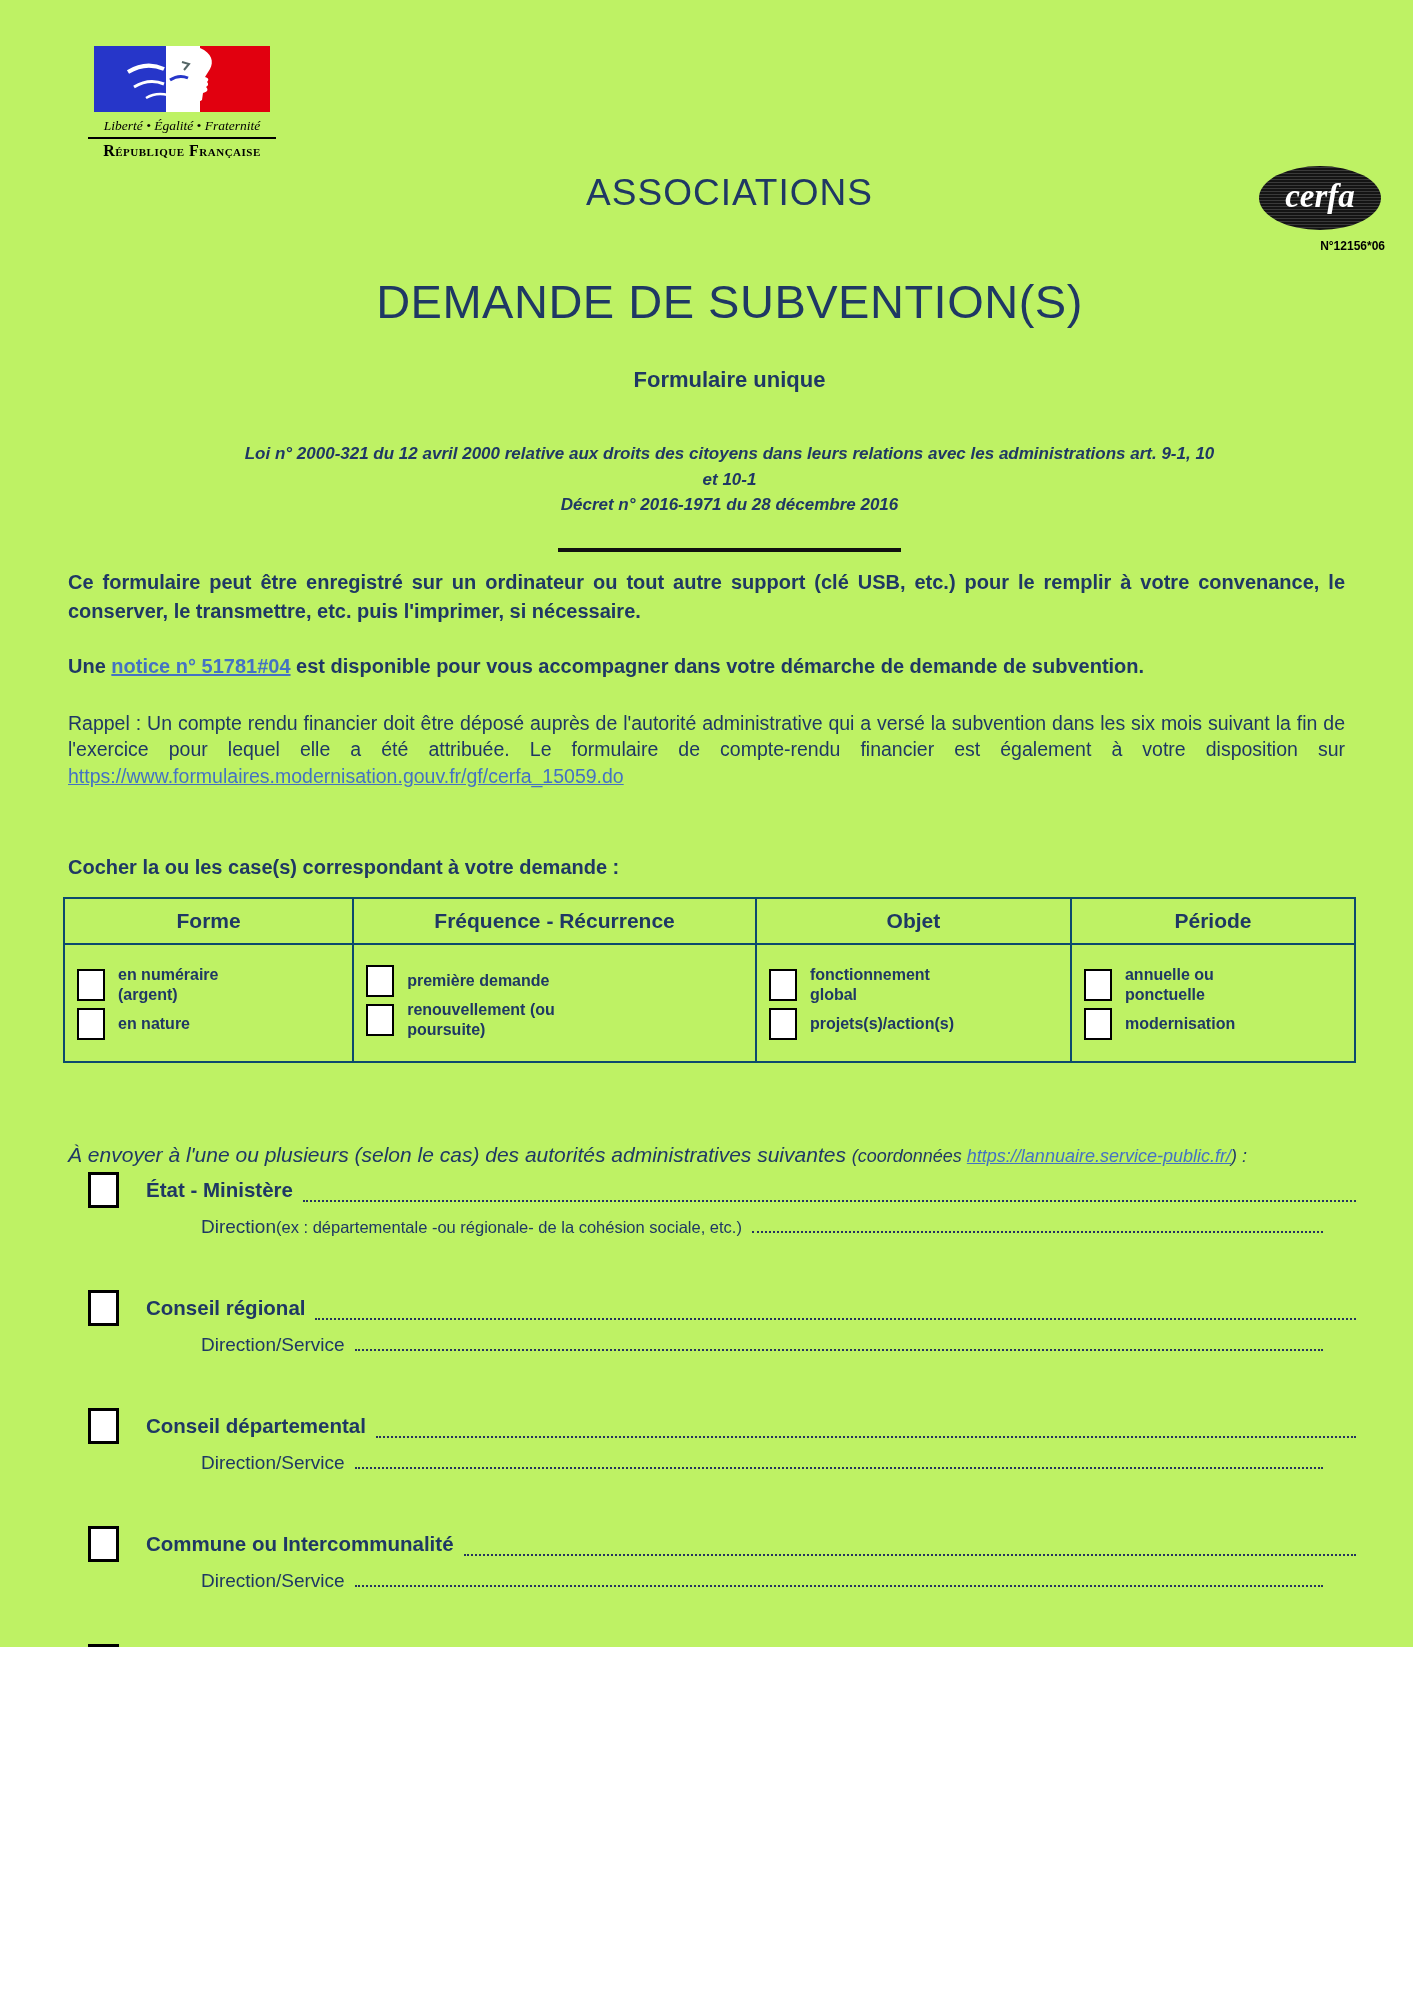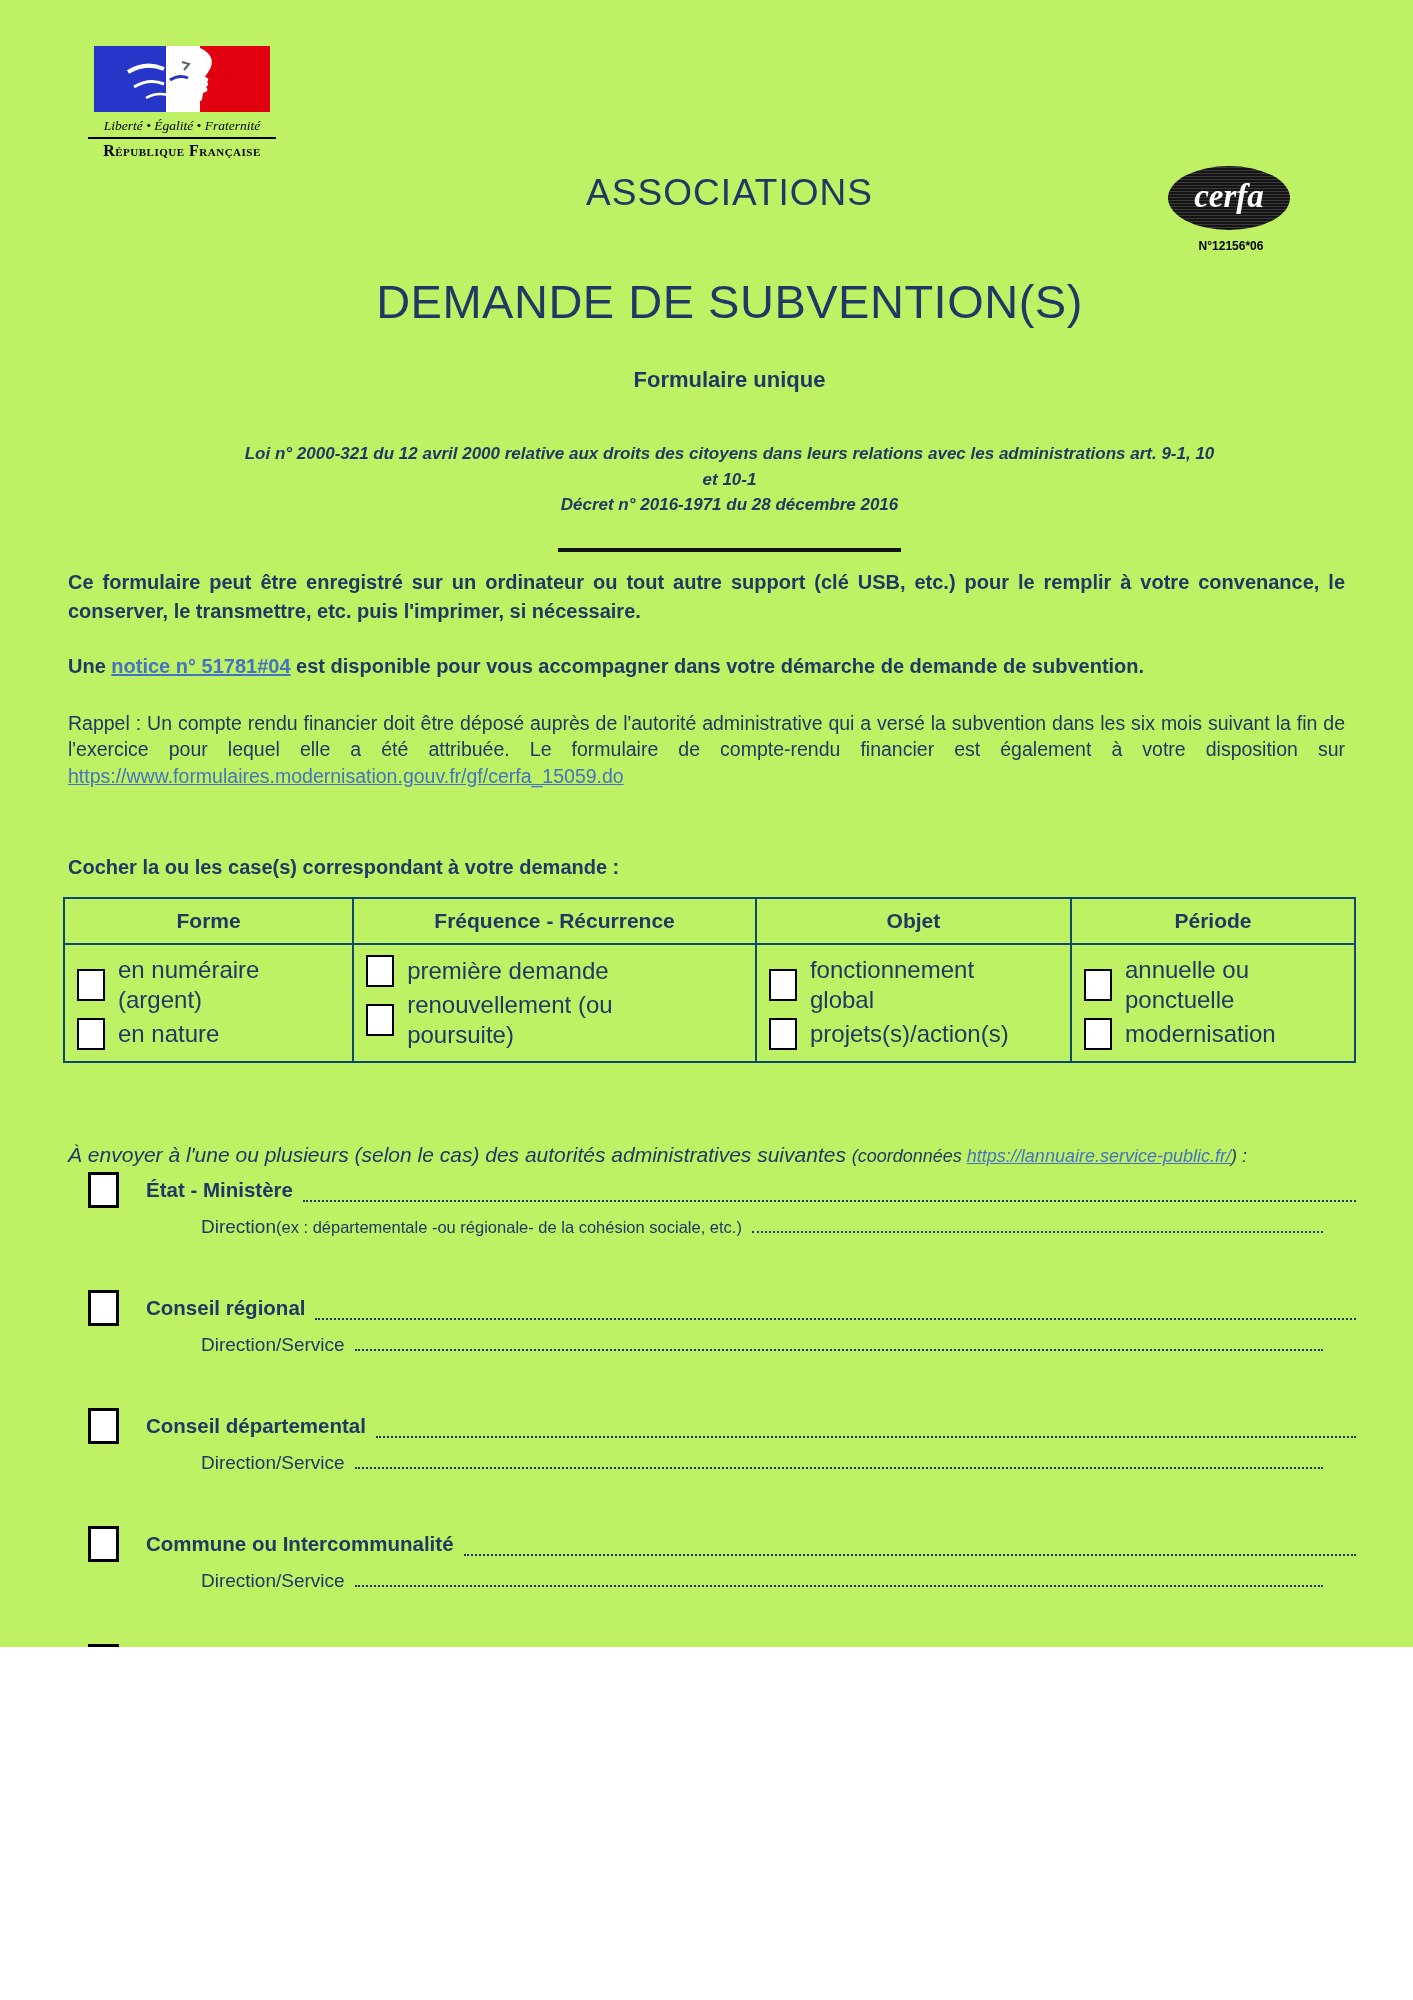--- a/index.html
+++ b/index.html
@@ -11,21 +11,21 @@
     color:#1f3864;
     overflow:hidden;
   }
   
   .marianne{position:absolute;left:86px;top:46px;width:192px;text-align:center;color:#000;}
   .marianne svg{display:block;margin:0 auto;}
   .motto{font-family:"Liberation Serif", serif;font-style:italic;font-size:13.5px;margin-top:6px;white-space:nowrap;}
   .marianne .rule{border:0;border-top:2px solid #000;margin:3px 2px 3px 2px;}
   .republique{font-family:"Liberation Serif", serif;font-variant:small-caps;font-weight:700;font-size:16px;letter-spacing:.5px;white-space:nowrap;}
   
-  .cerfa{position:absolute;left:1168px;top:166px;width:126px;text-align:center;}
+  .cerfa{position:absolute;left:1259px;top:166px;width:126px;text-align:right;}
   .cerfa-oval{
     width:122px;height:64px;border-radius:50%;
     background:repeating-linear-gradient(0deg,#141414 0 2px,#3a3a3a 2px 3px);
     display:flex;align-items:center;justify-content:center;
   }
   .cerfa-oval span{
     font-family:"Liberation Serif", serif;font-style:italic;font-weight:700;
     color:#fff;font-size:33px;line-height:1;transform:translateY(-2px);
   }
   .cerfa-number{margin-top:9px;font-size:12px;font-weight:700;color:#000;white-space:nowrap;}
@@ -45,21 +45,21 @@
   .cocher{margin:66px 68px 0 68px;font-size:20px;font-weight:700;}
   table.choices{
     margin:18px 0 0 63px;width:1293px;
     border-collapse:collapse;table-layout:fixed;
   }
   table.choices th, table.choices td{border:2px solid #0c4a6e;}
   table.choices th{font-size:21px;font-weight:700;text-align:center;height:44px;padding:0 4px;}
   table.choices td{vertical-align:middle;padding:6px 8px 8px 12px;height:102px;}
   .opt{display:flex;align-items:center;gap:13px;margin:3px 0;}
   .cbx{flex:0 0 auto;width:24px;height:28px;border:2px solid #000;background:#fff;display:inline-block;}
-  .opt-label{font-size:24px;font-weight:400;line-height:1.25;white-space:pre-line;}
+  .opt-label{font-size:16px;font-weight:700;line-height:1.25;white-space:pre-line;}
   
   .envoyer{margin:76px 65px 0 68px;font-size:21px;font-style:italic;font-weight:400;line-height:1.55;}
   .envoyer .small{font-size:18px;}
   .items{}
   .item{margin-bottom:0;}
   .item-row{display:flex;align-items:center;margin-left:88px;margin-right:57px;}
   .cbx-big{flex:0 0 auto;width:25px;height:30px;border:3px solid #000;background:#fff;margin-right:27px;}
   .item-label{font-size:20.5px;font-weight:700;white-space:nowrap;}
   .dots{flex:1 1 auto;border-bottom:2.5px dotted #25335f;align-self:flex-end;transform:translateY(-6px);margin-left:10px;min-height:1px;}
   .item-sub{display:flex;margin:8px 90px 0 201px;font-size:19px;align-items:baseline;}

